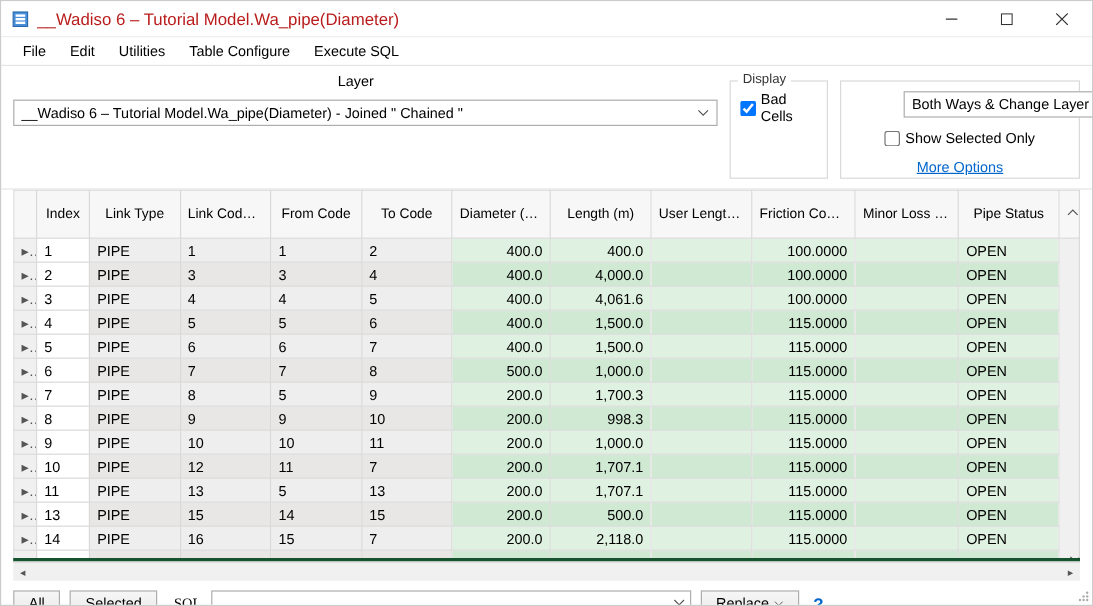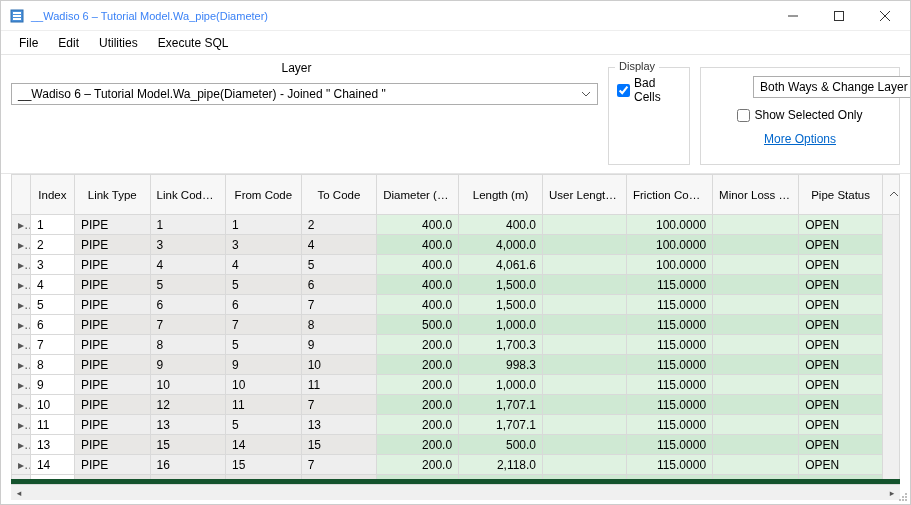--- a/index.html
+++ b/index.html
@@ -22,21 +22,21 @@
     align-items: center;
     padding: 0 2px 0 8px;
     background: #fff;
     border-bottom: 1px solid #eee;
   }
   .titlebar .app-icon {
     width: 16px; height: 16px;
     margin-right: 6px;
     display: inline-flex; align-items: center; justify-content: center;
   }
-  .titlebar .title-text { flex: 1; color: #3b82f6; font-size: 11px; }
+  .titlebar .title-text { flex: 1; color: #b91c1c; font-size: 14px; }
   .win-btns { display: flex; }
   .win-btn {
     width: 46px; height: 30px;
     display: flex; align-items: center; justify-content: center;
     color: #333;
   }
 
   
   .menubar {
     height: 24px;
@@ -81,21 +81,21 @@
     width: 268px;
     display: flex;
     align-items: center;
     justify-content: flex-end;
     padding: 0 6px;
     background: #f9f9f9;
     color: #333;
   }
   .group {
     border: 1px solid #d9d9d9;
-    padding: 4px 8px 18px 8px;
+    padding: 4px 8px 2px 8px;
     position: relative;
     margin-top: 6px;
   }
   .group .legend {
     position: absolute;
     top: -8px; left: 6px;
     background: #fff;
     padding: 0 4px;
     font-size: 11px;
     color: #333;
@@ -105,21 +105,21 @@
   .chk { display: flex; align-items: center; gap: 4px; margin-top:4px; }
   .chk input { margin:0; width:13px; height:13px; }
   .link { color: #0066cc; text-decoration: underline; cursor: pointer; }
   .combo.sync-combo { width: 182px; margin-left: 44px; }
 
   
   .table-wrap {
     position: relative;
     height: 310px;
     overflow: hidden;
-    border-bottom: 5px solid #14532d;
+    border-bottom: 3px solid #14532d;
     margin: 0 10px;
   }
   table.grid {
     border-collapse: collapse;
     width: 100%;
     table-layout: fixed;
   }
   table.grid th, table.grid td {
     border: 1px solid #d9d9d9;
     padding: 2px 6px;
@@ -246,20 +246,21 @@
           <line x1="10" y1="0" x2="0" y2="10" stroke="currentColor" stroke-width="1"></line>
         </svg>
     </div>
   </div>
 </div>
 
 <div class="menubar">
   <div class="menu-item">File</div>
   <div class="menu-item">Edit</div>
   <div class="menu-item">Utilities</div>
+  <div class="menu-item">Table Configure</div>
   <div class="menu-item">Execute SQL</div>
 </div>
 
 <div class="controls">
   <div class="controls-left">
     <div class="row">
       <span class="lbl">Layer</span>
       <div class="combo layer">
         <span>__Wadiso 6 – Tutorial Model.Wa_pipe(Diameter) - Joined " Chained "</span>
         <span class="caret">

